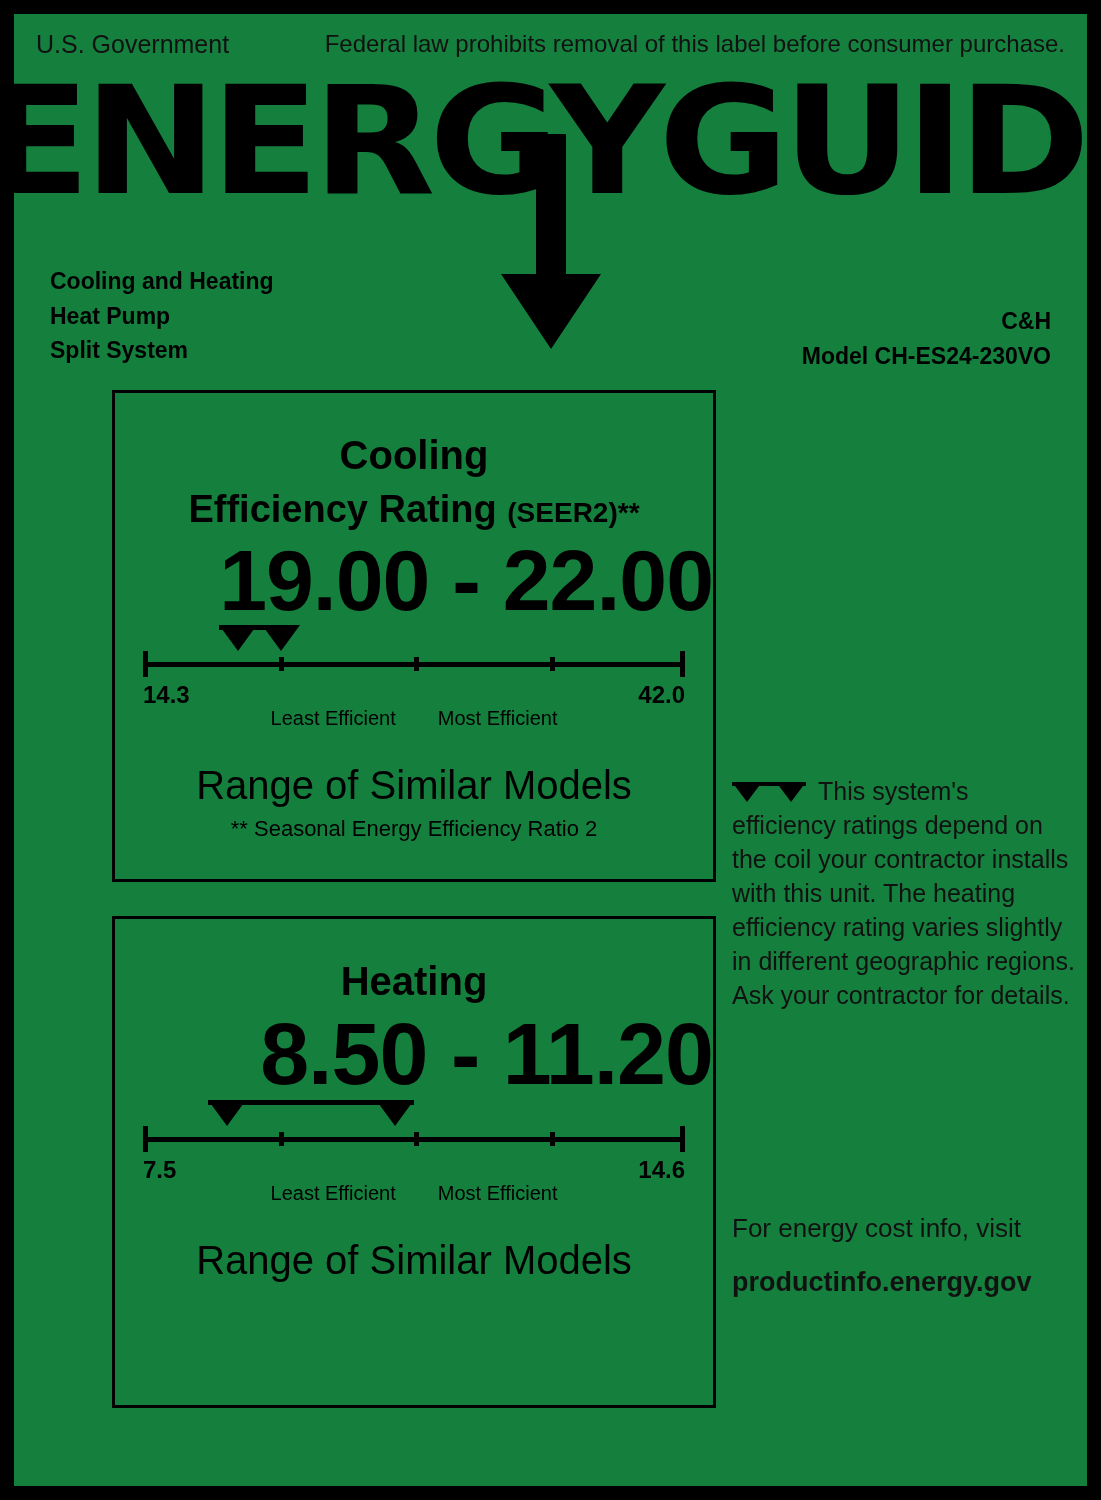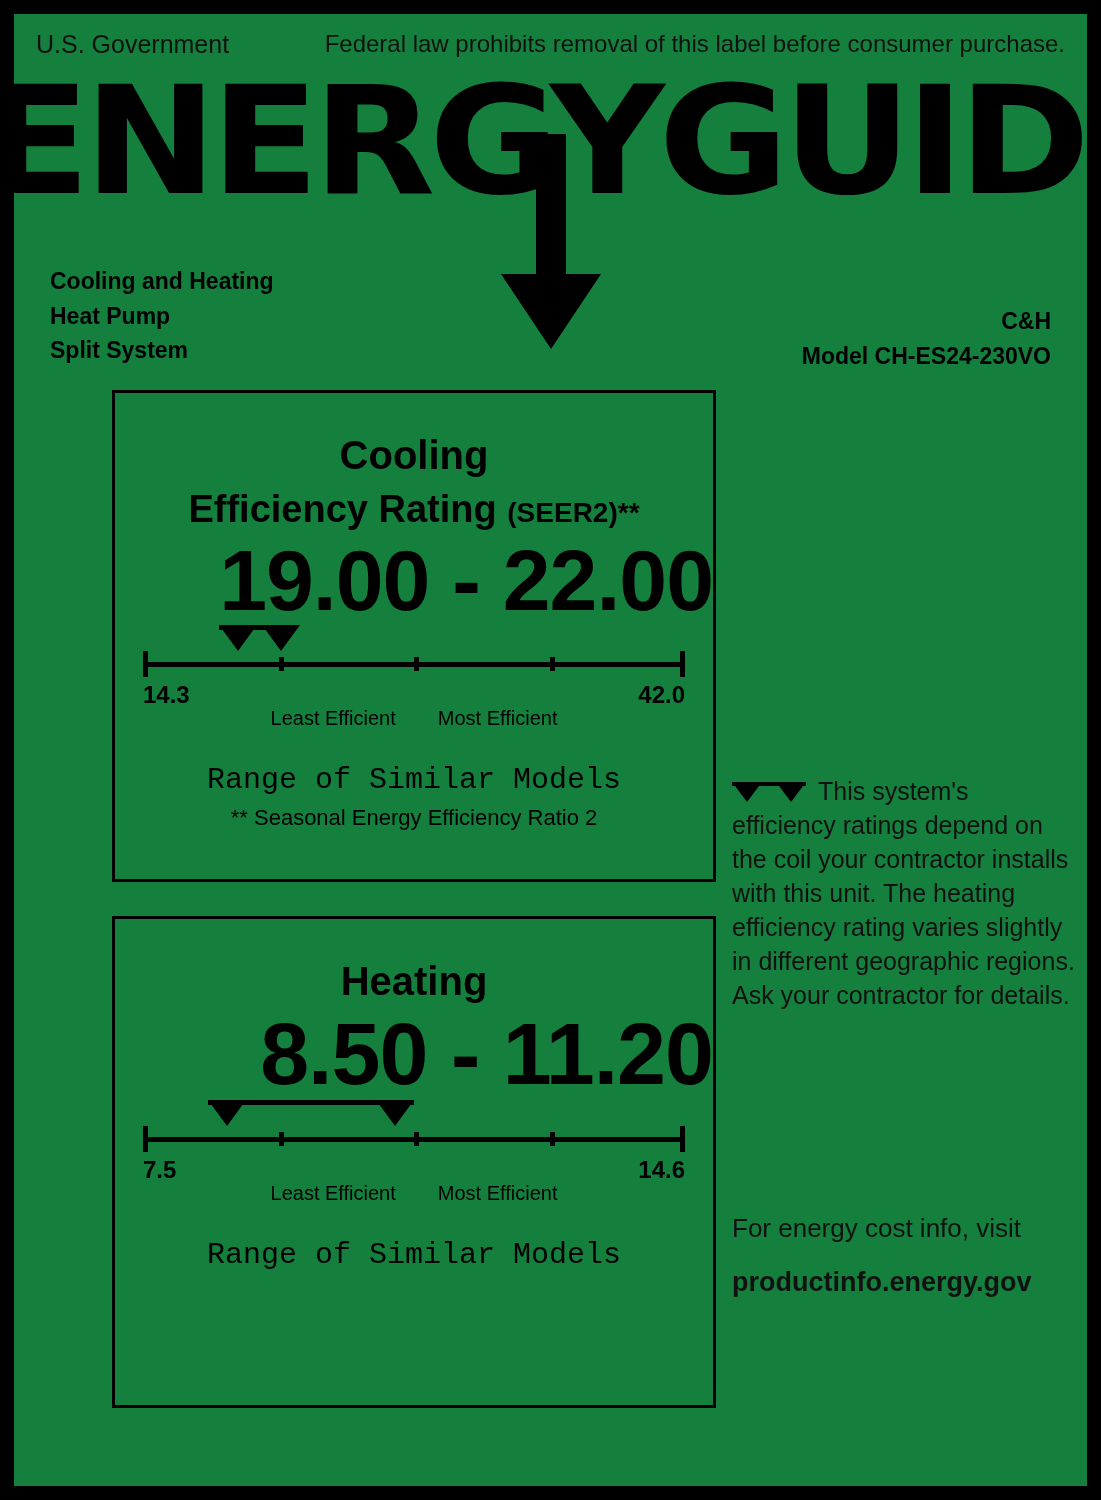--- a/index.html
+++ b/index.html
@@ -185,24 +185,23 @@
   .scale-sub {
     display: flex;
     justify-content: center;
     font-size: 20px;
     color: #000;
     margin-top: -2px;
     gap: 42px;
   }
   .range-label {
     text-align: center;
-    font-size: 30px;
+    font-size: 40px;
     color: #000;
     margin-top: 18px;
-    font-family: Liberation Mono, monospace;
   }
   .footnote {
     text-align: center;
     font-size: 22px;
     color: #000;
     margin-top: 8px;
   }
 
   
   .side-note {

